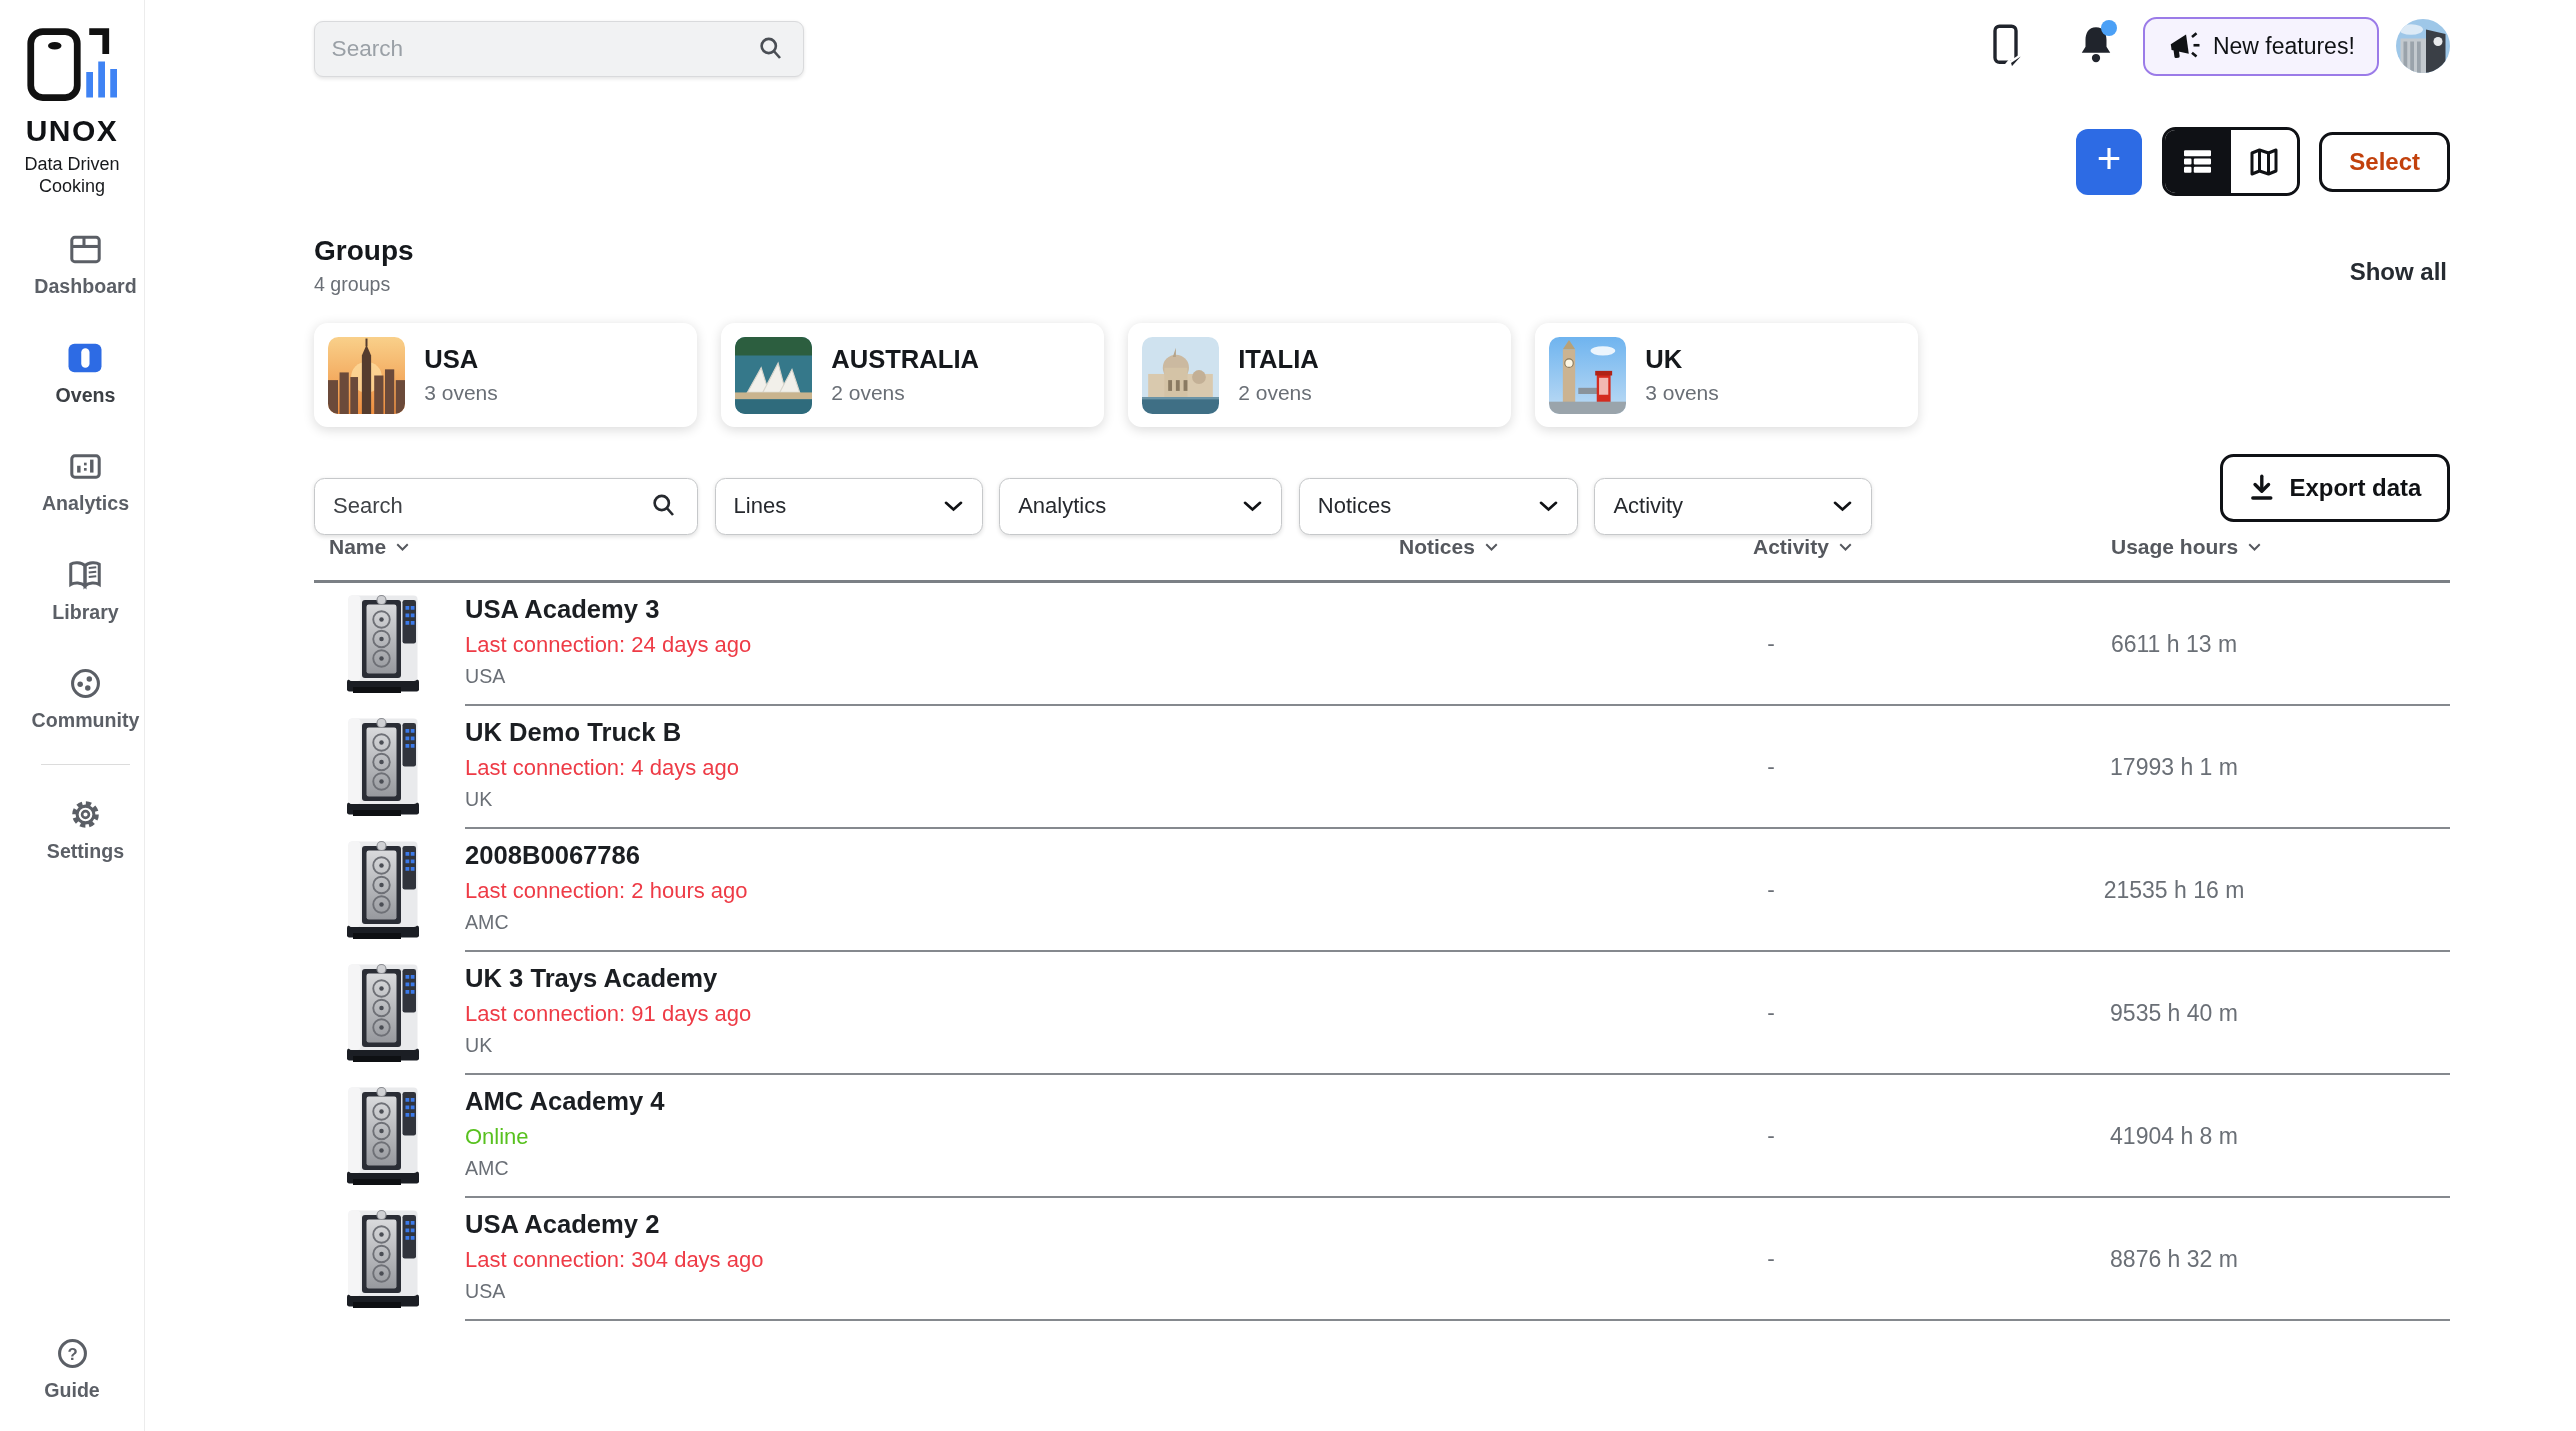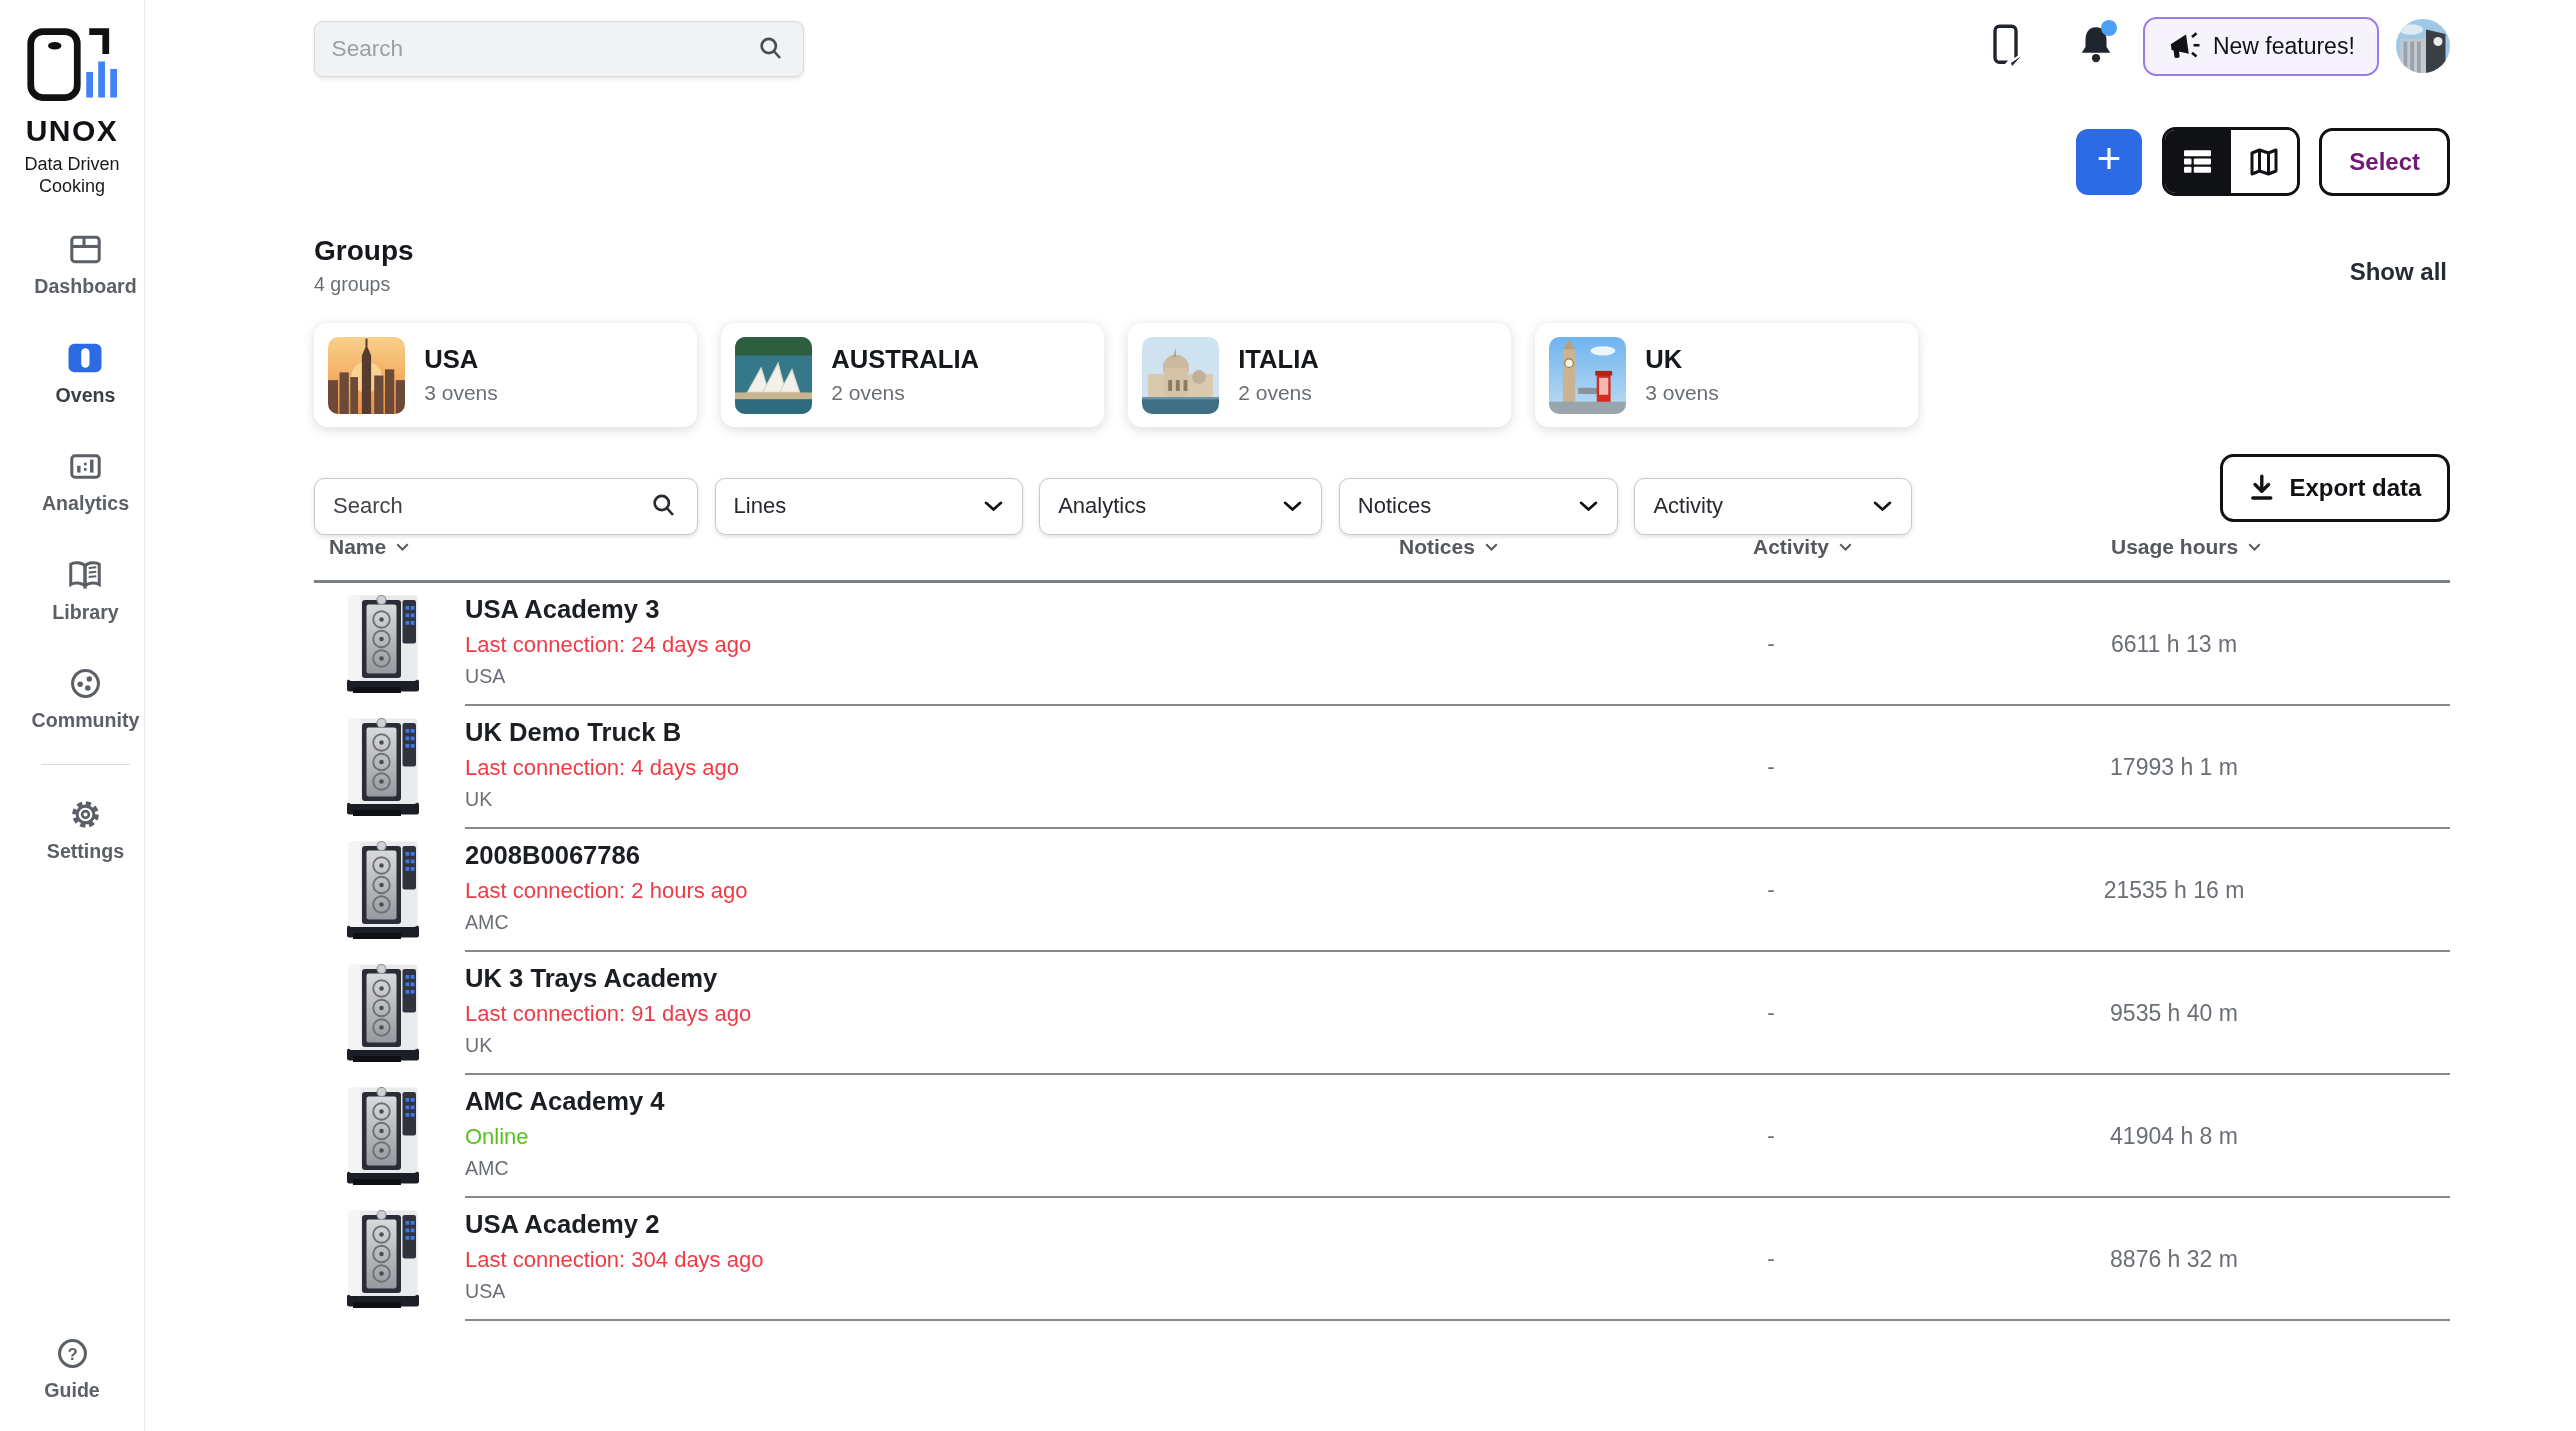--- a/index.html
+++ b/index.html
@@ -43,22 +43,22 @@
 
   
   .toolbar { position:absolute; right:0; top:127px; display:flex; align-items:center; gap:19.6px; }
   .add-btn { width:66px; height:66px; border:none; border-radius:12px; background:#2d6be4; color:#fff;
     font-size:42px; font-weight:400; line-height:1; cursor:pointer; font-family:inherit;
     display:flex; align-items:center; justify-content:center; padding-bottom:4.5px; }
   .segmented { display:flex; height:69px; border:3px solid #0f1115; border-radius:13.6px; overflow:hidden; }
   .seg { width:66px; display:flex; align-items:center; justify-content:center; cursor:pointer; }
   .seg.active { background:#0f1115; }
   .seg.inactive { background:#fff; }
-  .select-btn { height:68px; padding:0 27px; background:#fff; border:3px solid #0f1115; border-radius:13.6px;
-    font-family:inherit; font-size:24px; font-weight:700; color:#701a75; cursor:pointer; }
+  .select-btn { height:60px; padding:0 27px; background:#fff; border:3px solid #0f1115; border-radius:13.6px;
+    font-family:inherit; font-size:24px; font-weight:700; color:#c2410c; cursor:pointer; }
 
   
   .sec-groups { position:absolute; left:0; right:0; top:235px; }
   h2.sec-title { font-size:28px; font-weight:700; color:#15181c; }
   .sec-sub { margin-top:6px; font-size:19.6px; color:#6a6f76; }
   .show-all { position:absolute; right:3px; top:22.6px; font-size:24px; font-weight:600; color:#262b31;
     cursor:pointer; text-decoration:none; }
   .cards { display:flex; gap:24px; margin-top:27px; }
   .group-card { width:383px; height:104px; background:#fff; border-radius:13.6px;
     box-shadow:0 2.3px 12px rgba(0,0,0,.14); display:flex; align-items:center; padding:13.6px; cursor:pointer; }
@@ -76,21 +76,21 @@
     border-radius:13.6px; font-family:inherit; font-size:24px; font-weight:700; color:#101215; cursor:pointer; }
 
   .filters { display:flex; gap:16.6px; margin-top:25.6px; }
   .filter-box { height:57px; background:#fff; border:1.5px solid #c6c8ca; border-radius:10.5px;
     box-shadow:0 1.5px 4.5px rgba(0,0,0,.12); display:flex; align-items:center; padding:0 18px; cursor:pointer; }
   .filter-search { width:384px; }
   .filter-search input { flex:1; border:none; outline:none; background:transparent;
     font-family:inherit; font-size:22px; color:#34373c; }
   .filter-search input::placeholder { color:#3f4246; }
   .dd { justify-content:space-between; font-size:22px; color:#26292e; }
-  .dd-lines { width:308px; } .dd-connection { width:283px; } .dd-notices { width:279px; } .dd-activity { width:278px; }
+  .dd-lines { width:268px; } .dd-connection { width:283px; } .dd-notices { width:279px; } .dd-activity { width:278px; }
 
   
   .thead { position:relative; height:27px; }
   .th { position:absolute; top:0; display:flex; align-items:center; gap:9px; font-size:21px;
     font-weight:700; color:#55585e; cursor:pointer; }
   .th-name { left:15px; } .th-notices { left:1085px; } .th-activity { left:1439px; } .th-usage { left:1797px; }
   .thead-line { margin-top:18px; border-top:3px solid #7b8085; }
 
   .rows { position:relative; }
   .orow { position:relative; height:123px; }

